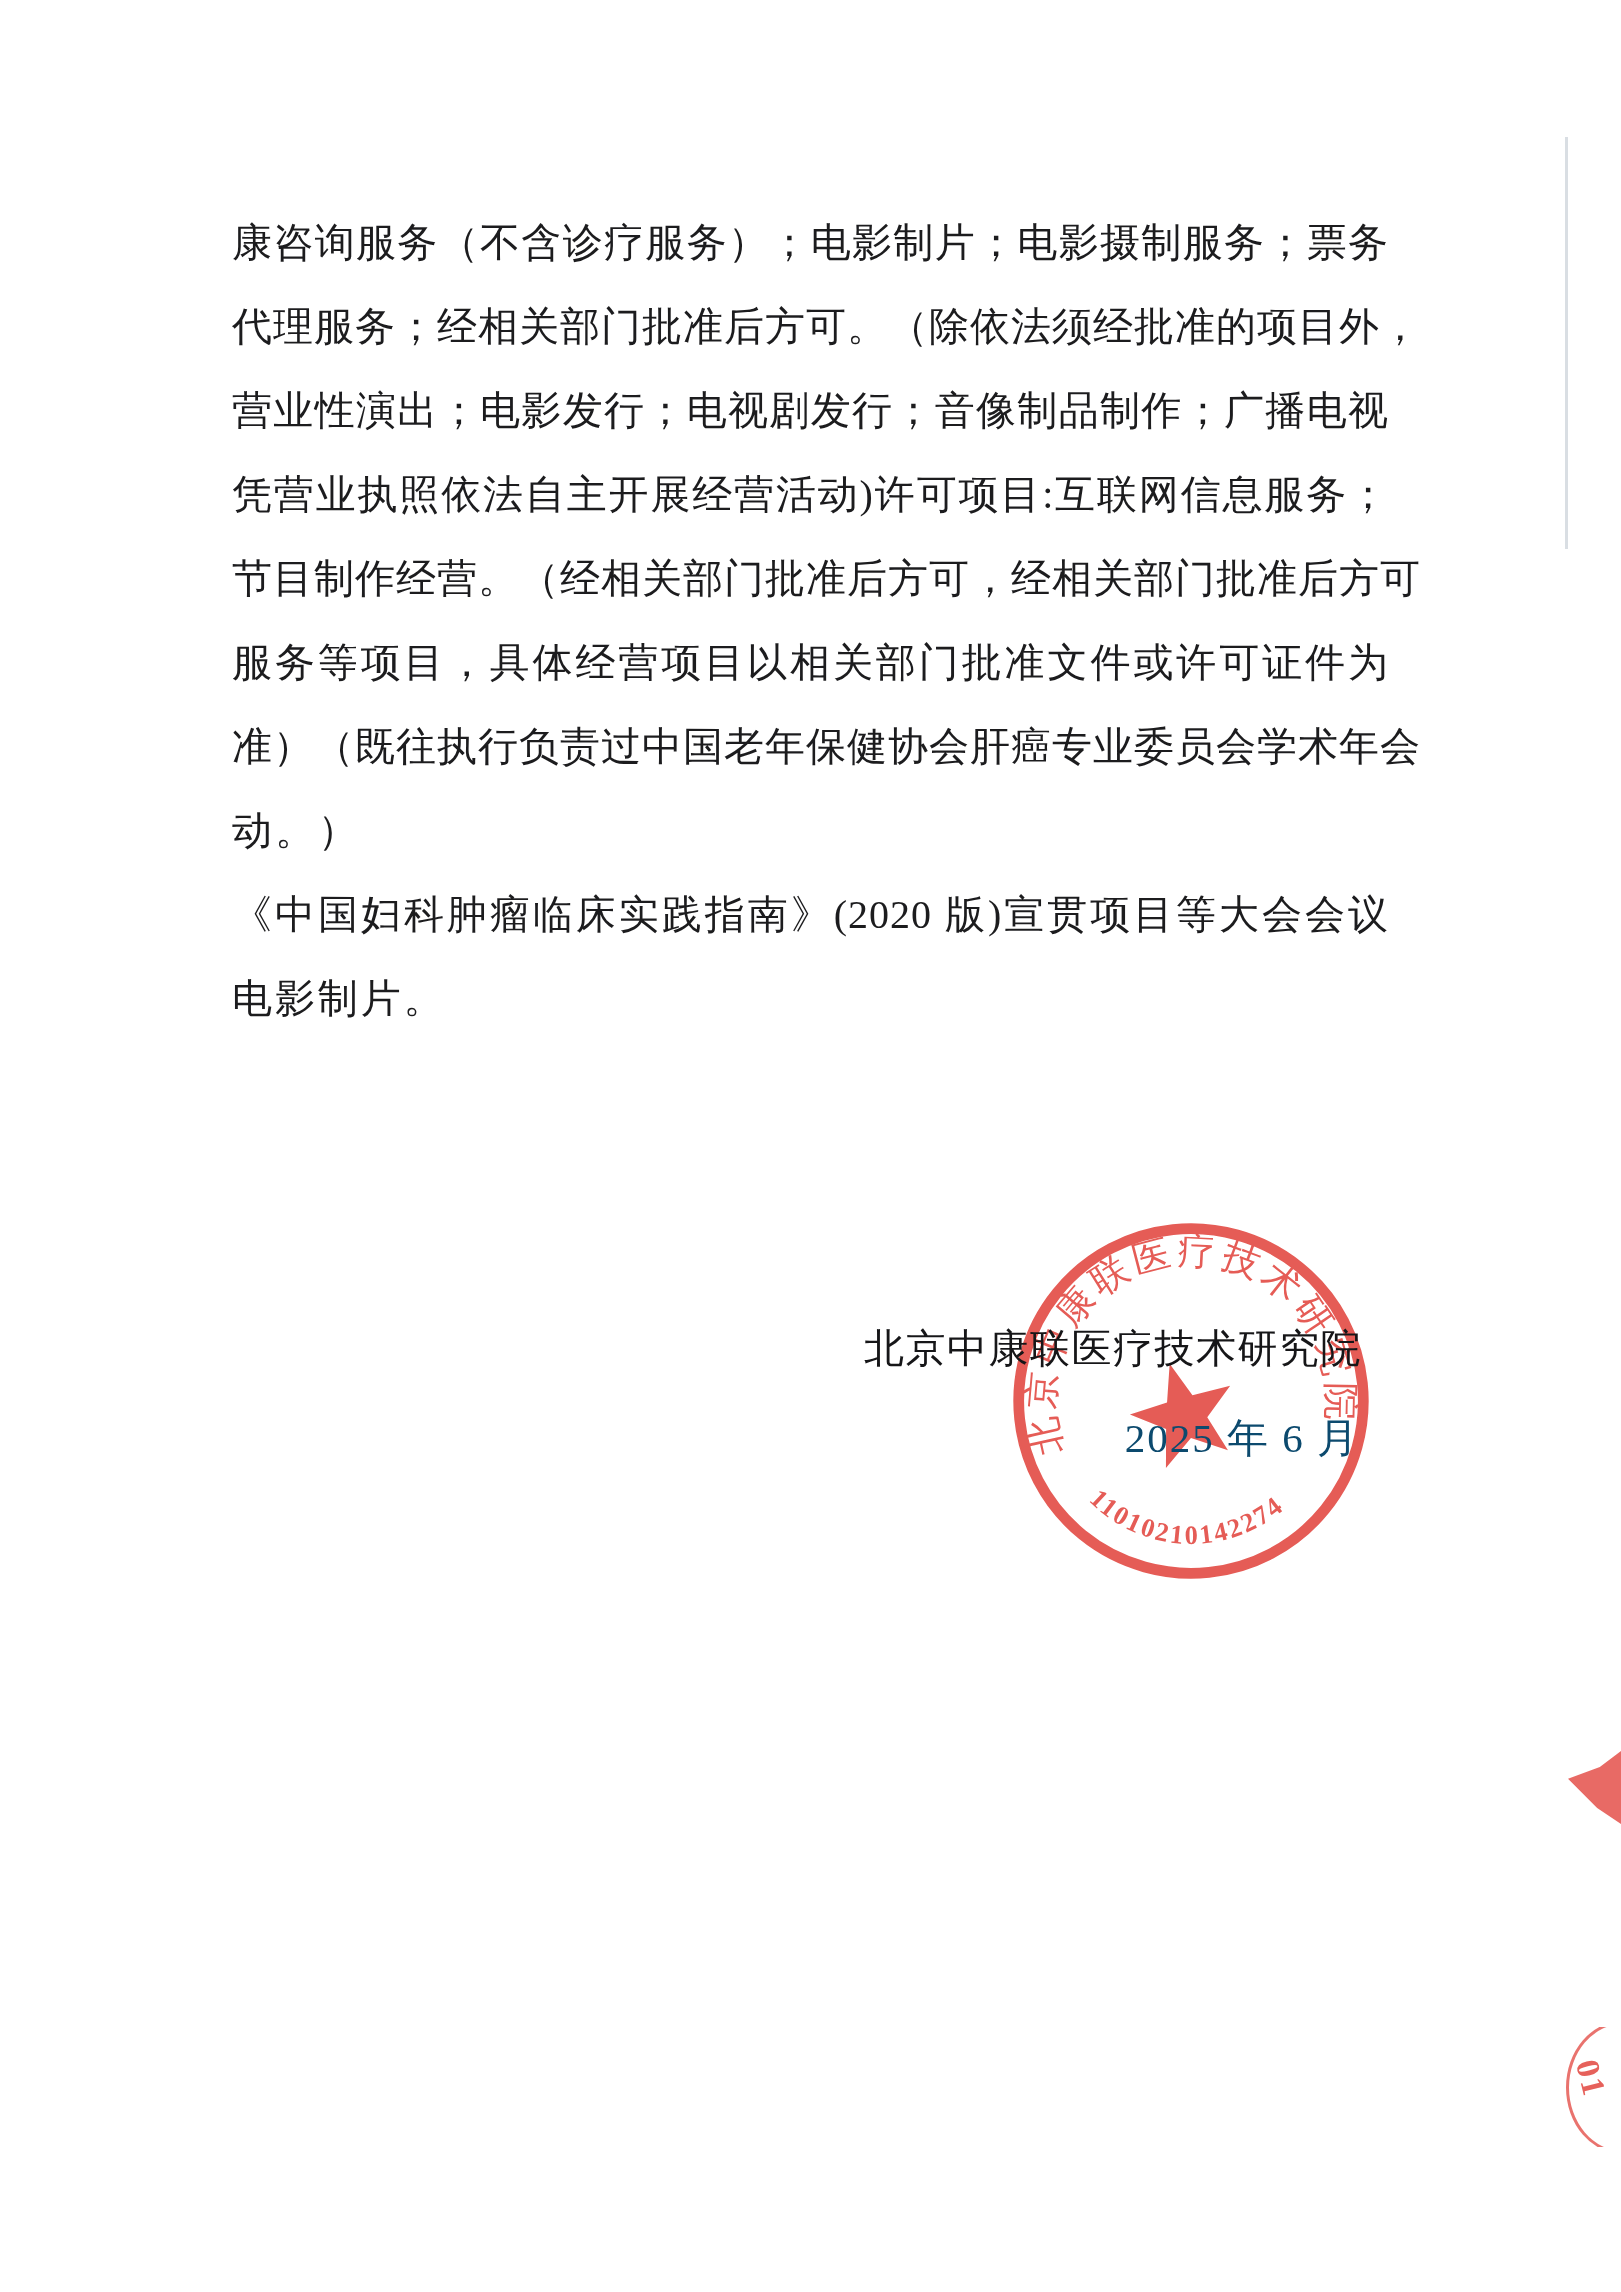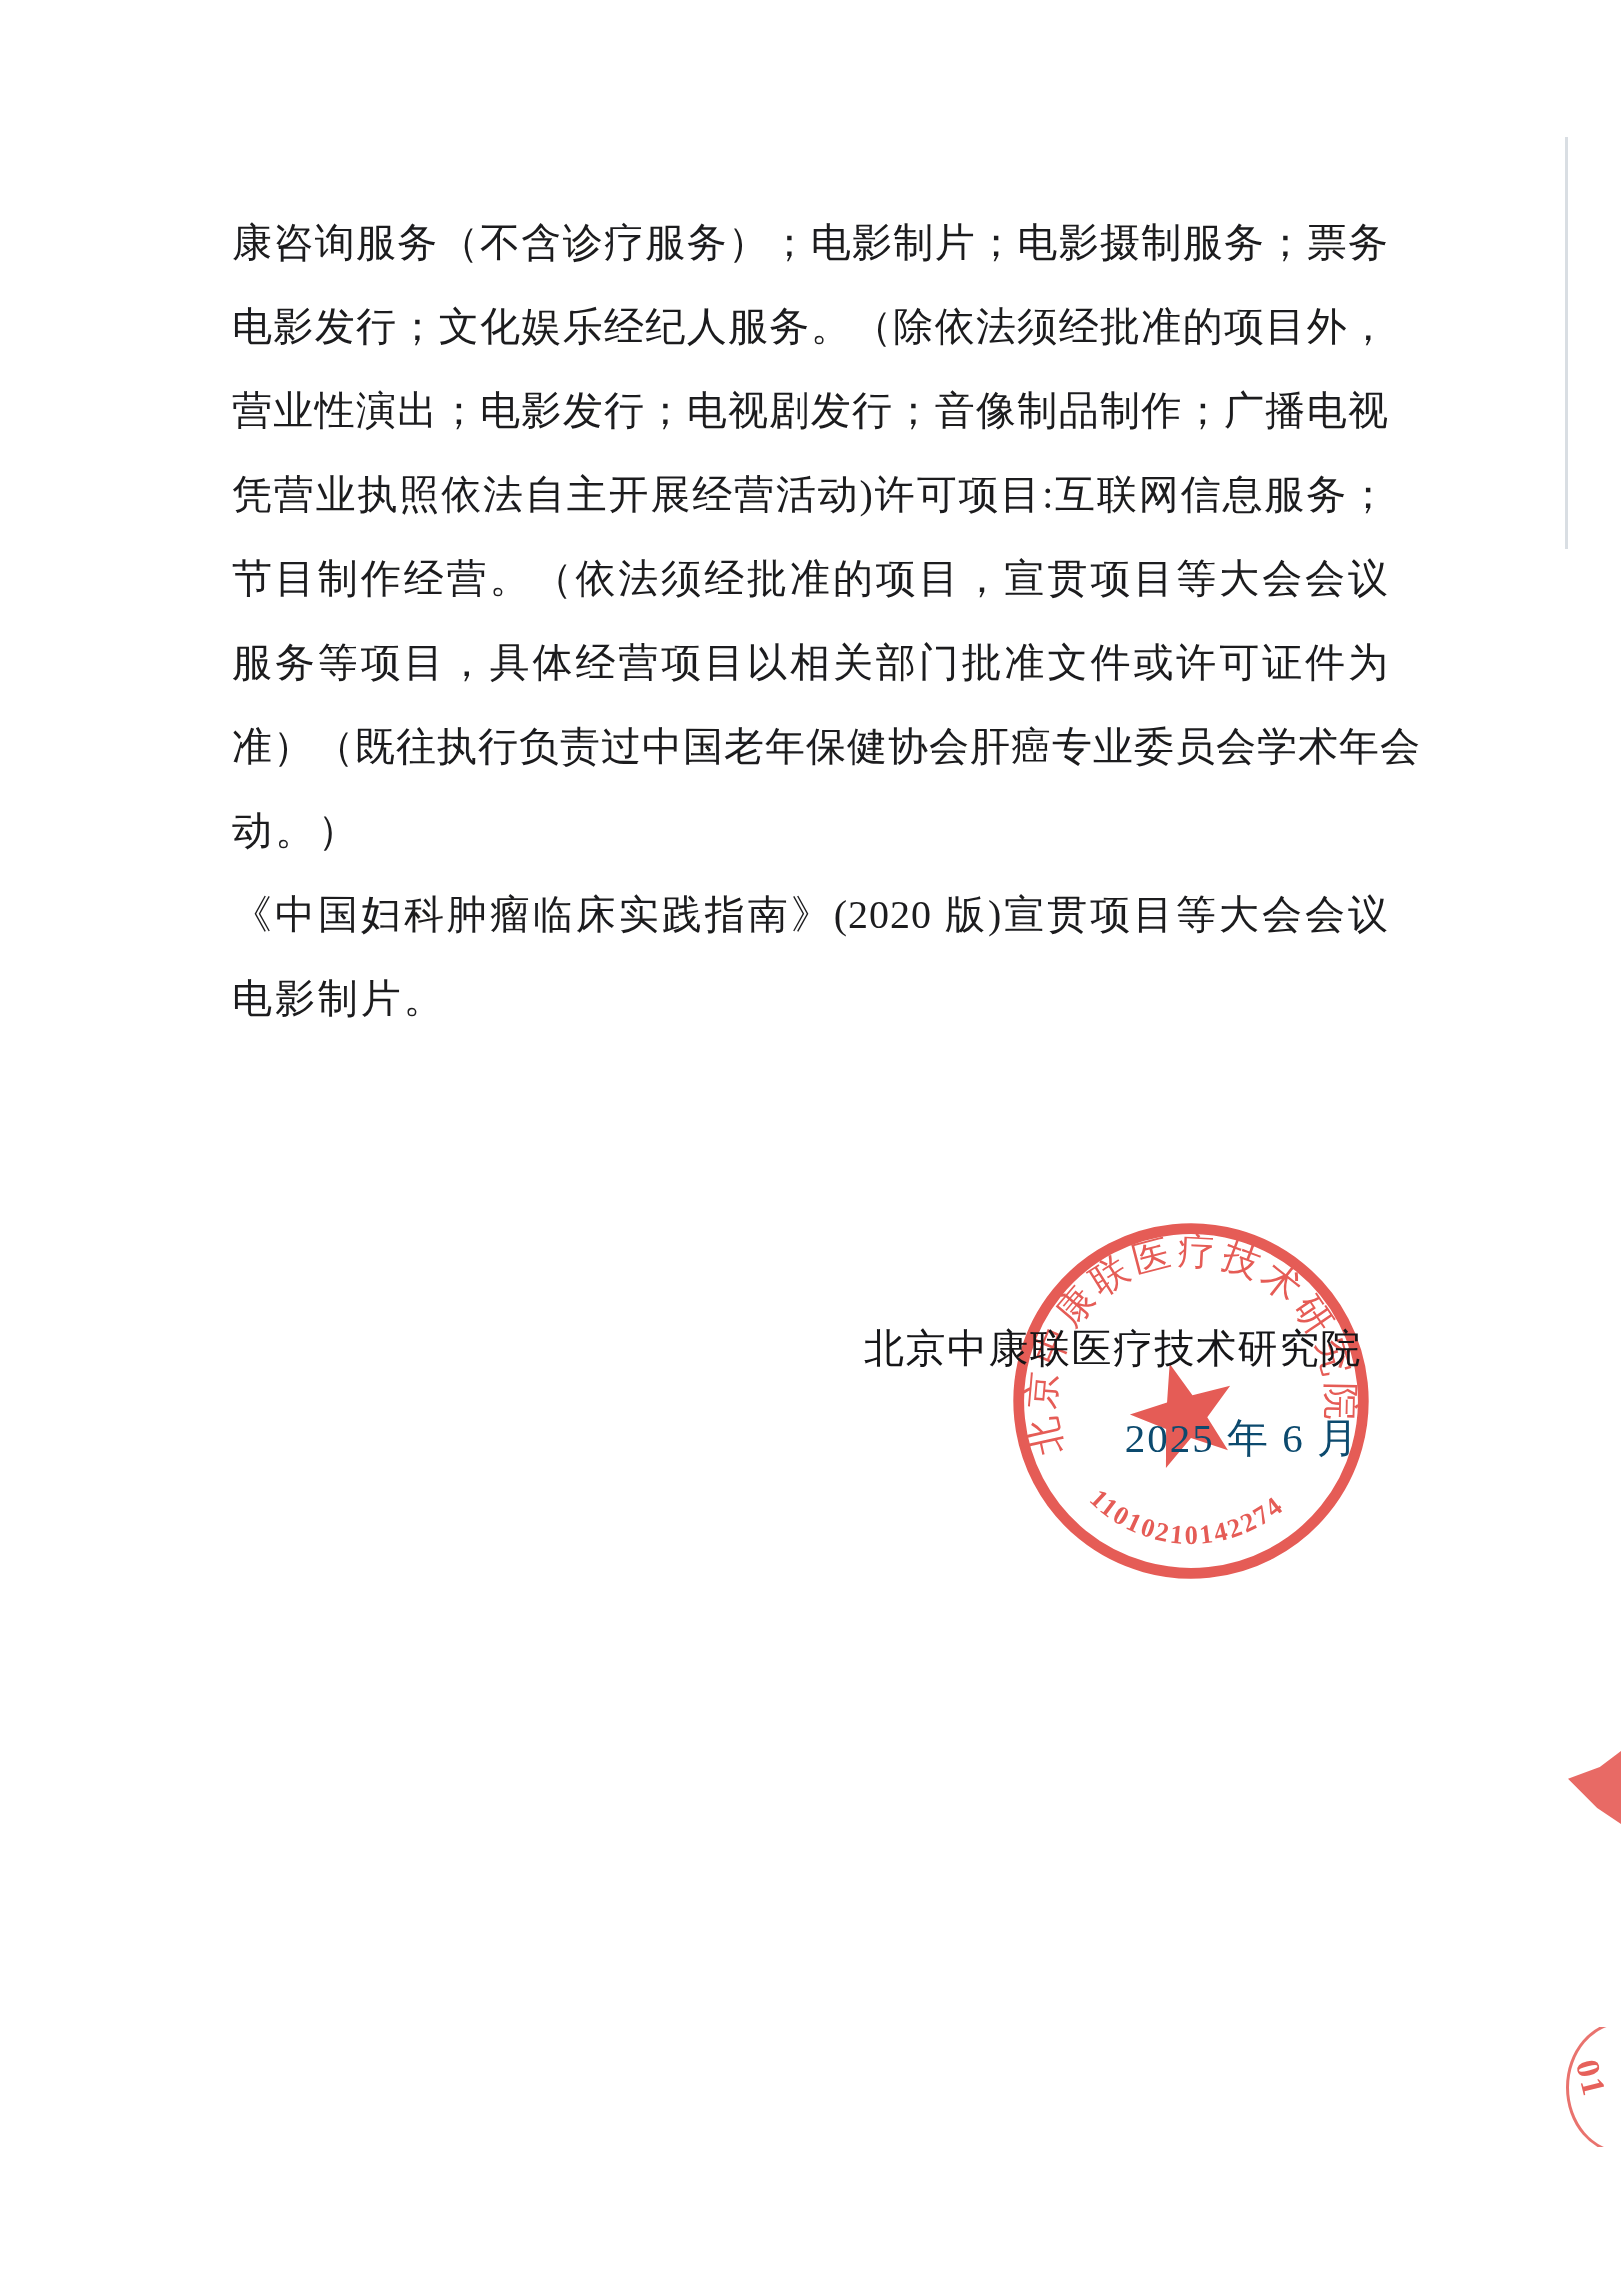--- a/index.html
+++ b/index.html
@@ -67,24 +67,24 @@
     transform:rotate(76deg);letter-spacing:2px;opacity:.9;
   }
 </style>
 </head>
 <body>
 
 <div class="page">
 
   <div class="bodytext">
     <div class="line">康咨询服务（不含诊疗服务）；电影制片；电影摄制服务；票务</div>
-    <div class="line">电影发行；文化娱乐经纪人服务。（除依法须经批准的项目外，</div>
+    <div class="line">代理服务；经相关部门批准后方可。（除依法须经批准的项目外，</div>
     <div class="line">营业性演出；电影发行；电视剧发行；音像制品制作；广播电视</div>
     <div class="line">凭营业执照依法自主开展经营活动)许可项目:互联网信息服务；</div>
-    <div class="line">节目制作经营。（依法须经批准的项目，宣贯项目等大会会议</div>
+    <div class="line">节目制作经营。（经相关部门批准后方可，经相关部门批准后方可</div>
     <div class="line">服务等项目，具体经营项目以相关部门批准文件或许可证件为</div>
     <div class="line">准）（既往执行负责过中国老年保健协会肝癌专业委员会学术年会</div>
     <div class="line short">动。）</div>
     <div class="line">《中国妇科肿瘤临床实践指南》(2020 版)宣贯项目等大会会议</div>
     <div class="line short">电影制片。</div>
   </div>
 
   <svg class="seal" viewBox="0 0 380 380" xmlns="http://www.w3.org/2000/svg">
     <circle cx="190" cy="190" r="176" fill="none" stroke-width="11" stroke="#e2453e"></circle>
     <polygon points="172.3,149.9 192.1,184.3 231.4,178.7 204.8,208.2 222.3,243.9 186.0,227.7 157.4,255.3 161.7,215.8 126.5,197.2 165.5,189.0" fill="#e2453e"></polygon>

